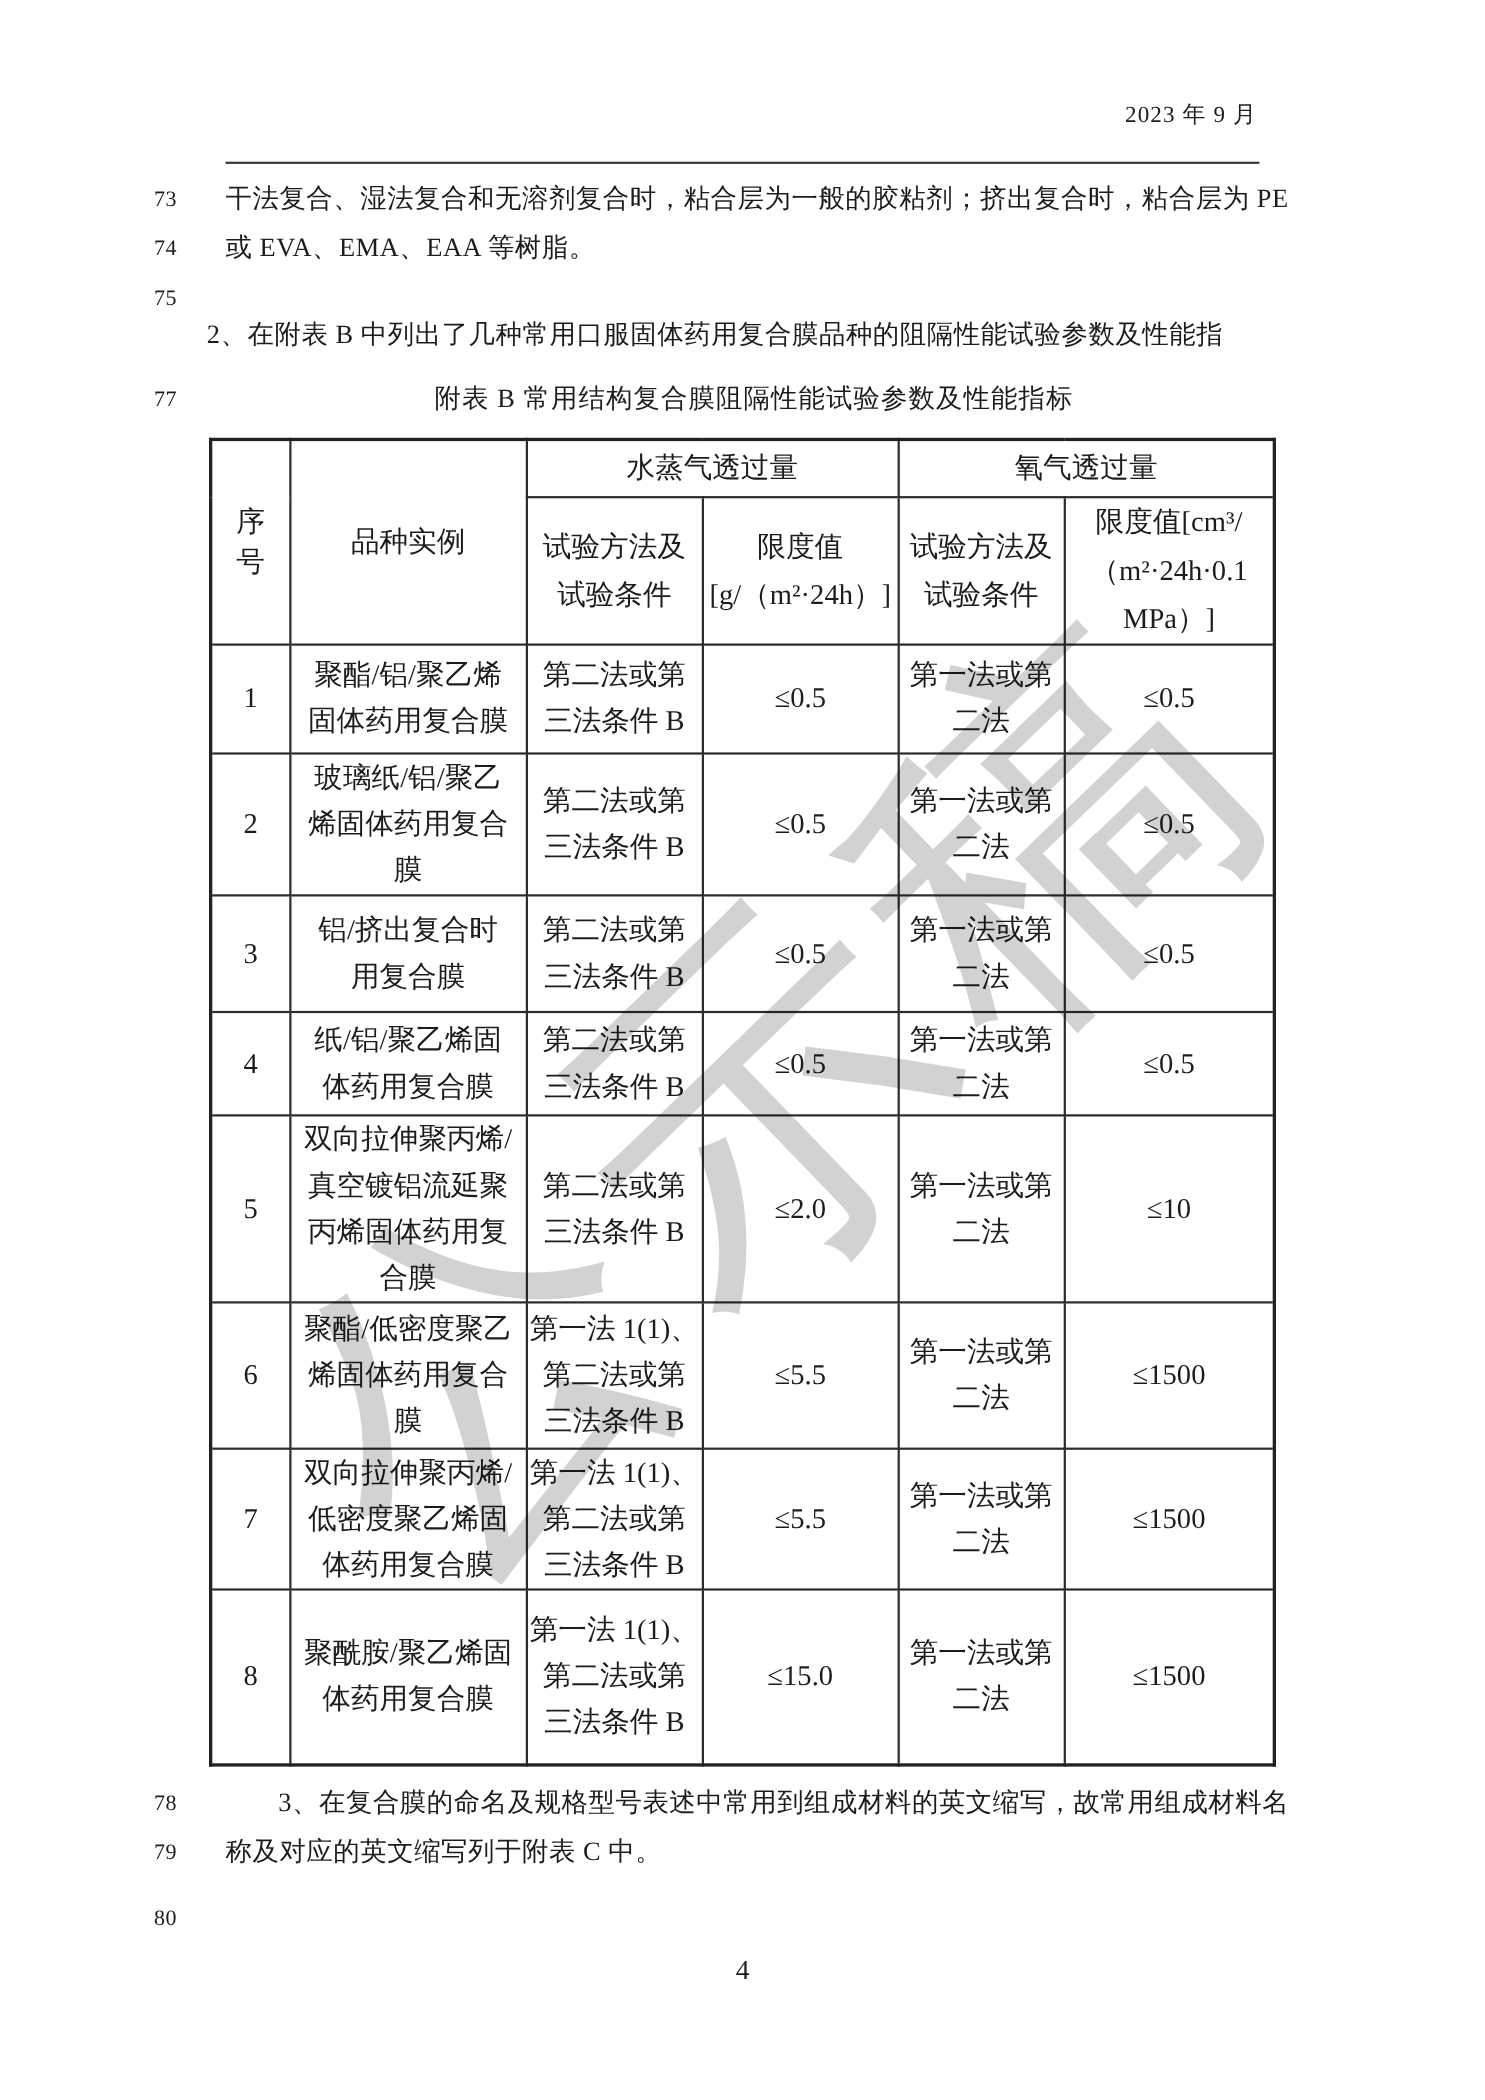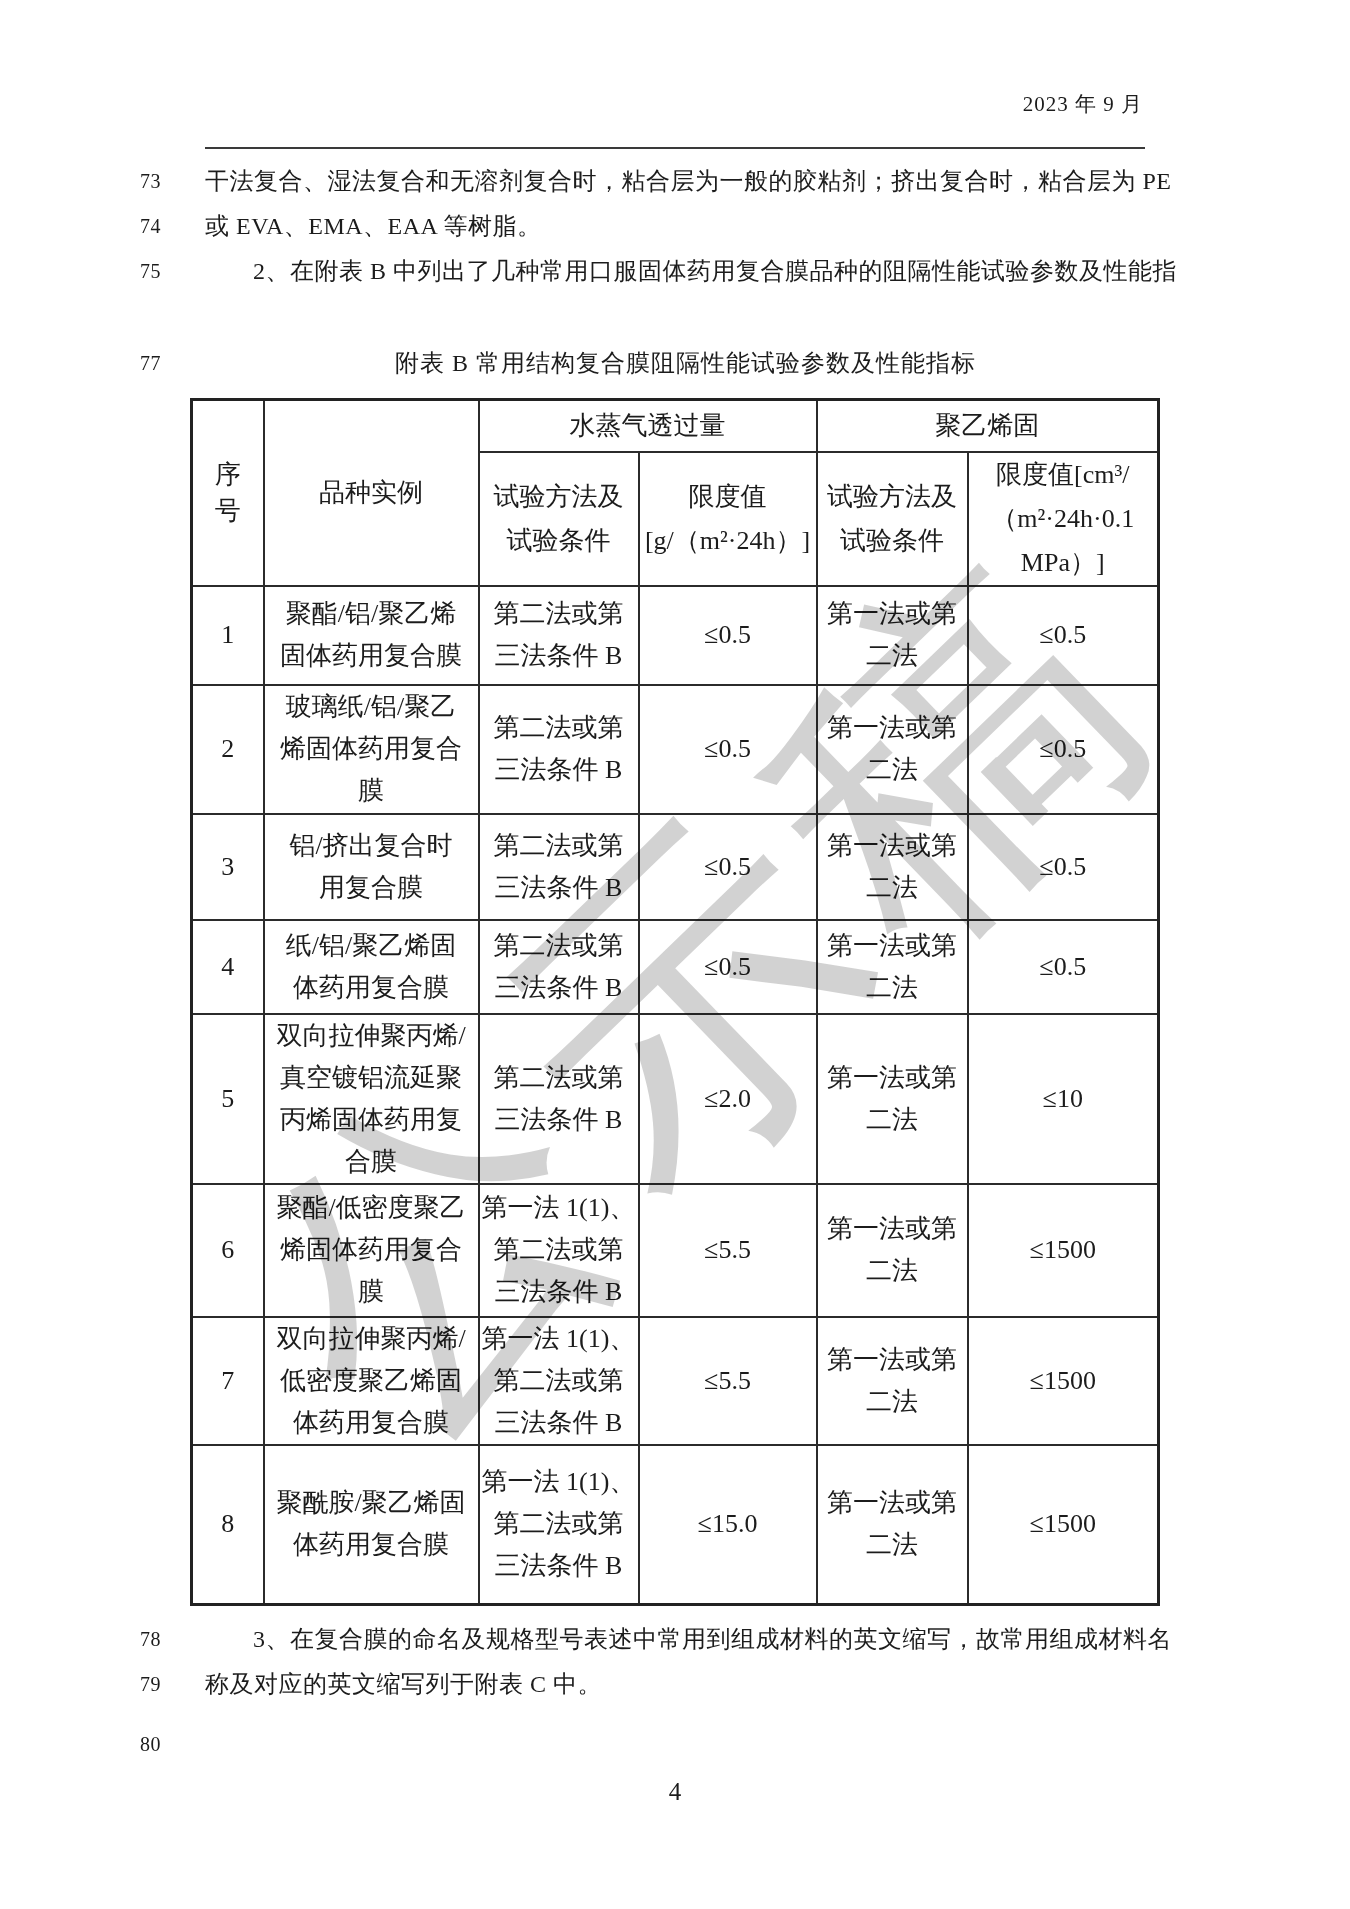--- a/index.html
+++ b/index.html
@@ -41,21 +41,21 @@
   .lineno {
     flex: none;
     width: 65px;
     font-size: 20px;
   }
   .linetext { flex: 1; }
   .line.indent .linetext { text-indent: 48px; }
   .line.title-line .linetext { text-indent: 190px; letter-spacing: 1px; }
   .l73 { top: 164px; }
   .l74 { top: 209px; }
-  .l75 { top: 254px; }
+  .l75 { top: 254px; flex-direction: column; }
   .l76 { top: 299px; }
   .l77 { top: 346px; }
   .l78 { top: 1622px; }
   .l79 { top: 1667px; }
   .l80 { top: 1727px; }
   .pagenum {
     position: absolute;
     top: 1778px;
     left: 0;
     width: 100%;
@@ -147,21 +147,21 @@
       <col style="width:178px">
       <col style="width:151px">
       <col style="width:191px">
     </colgroup>
     <thead>
       <tr class="h1">
         <th rowspan="2">序
 号</th>
         <th rowspan="2">品种实例</th>
         <th colspan="2">水蒸气透过量</th>
-        <th colspan="2">聚乙烯固</th>
+        <th colspan="2">氧气透过量</th>
       </tr>
       <tr class="h2">
         <th>试验方法及
 试验条件</th>
         <th>限度值
 [g/（m²·24h）]</th>
         <th>试验方法及
 试验条件</th>
         <th>限度值[cm³/
 （m²·24h·0.1

